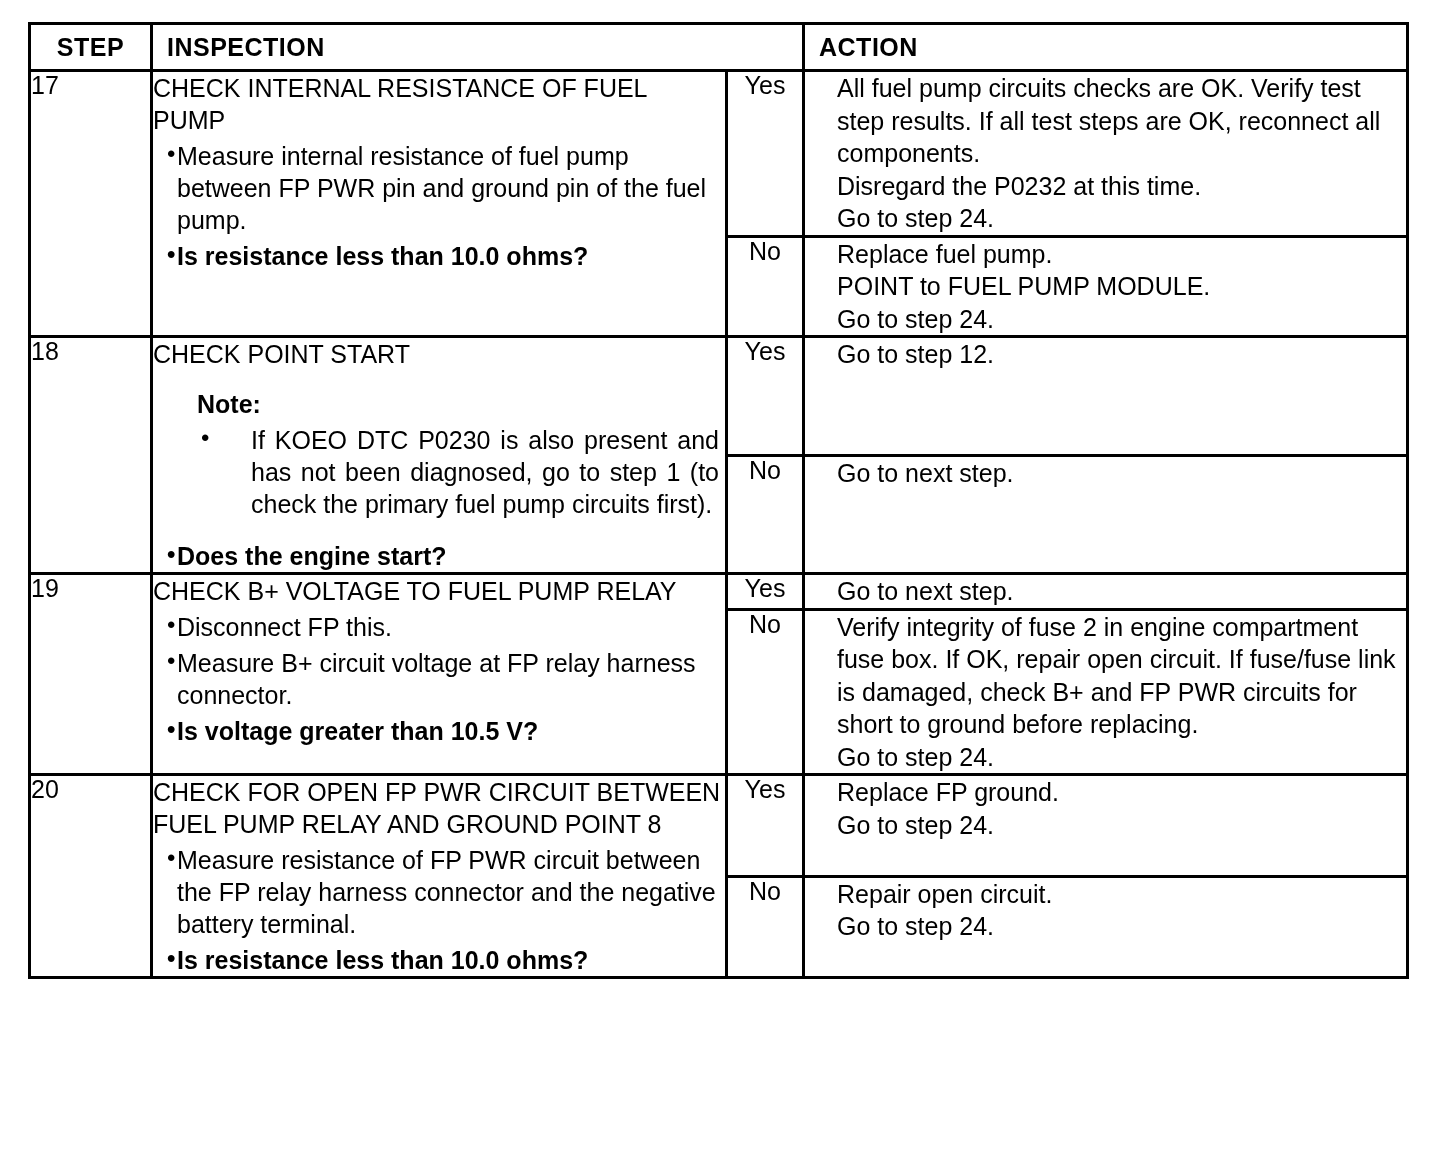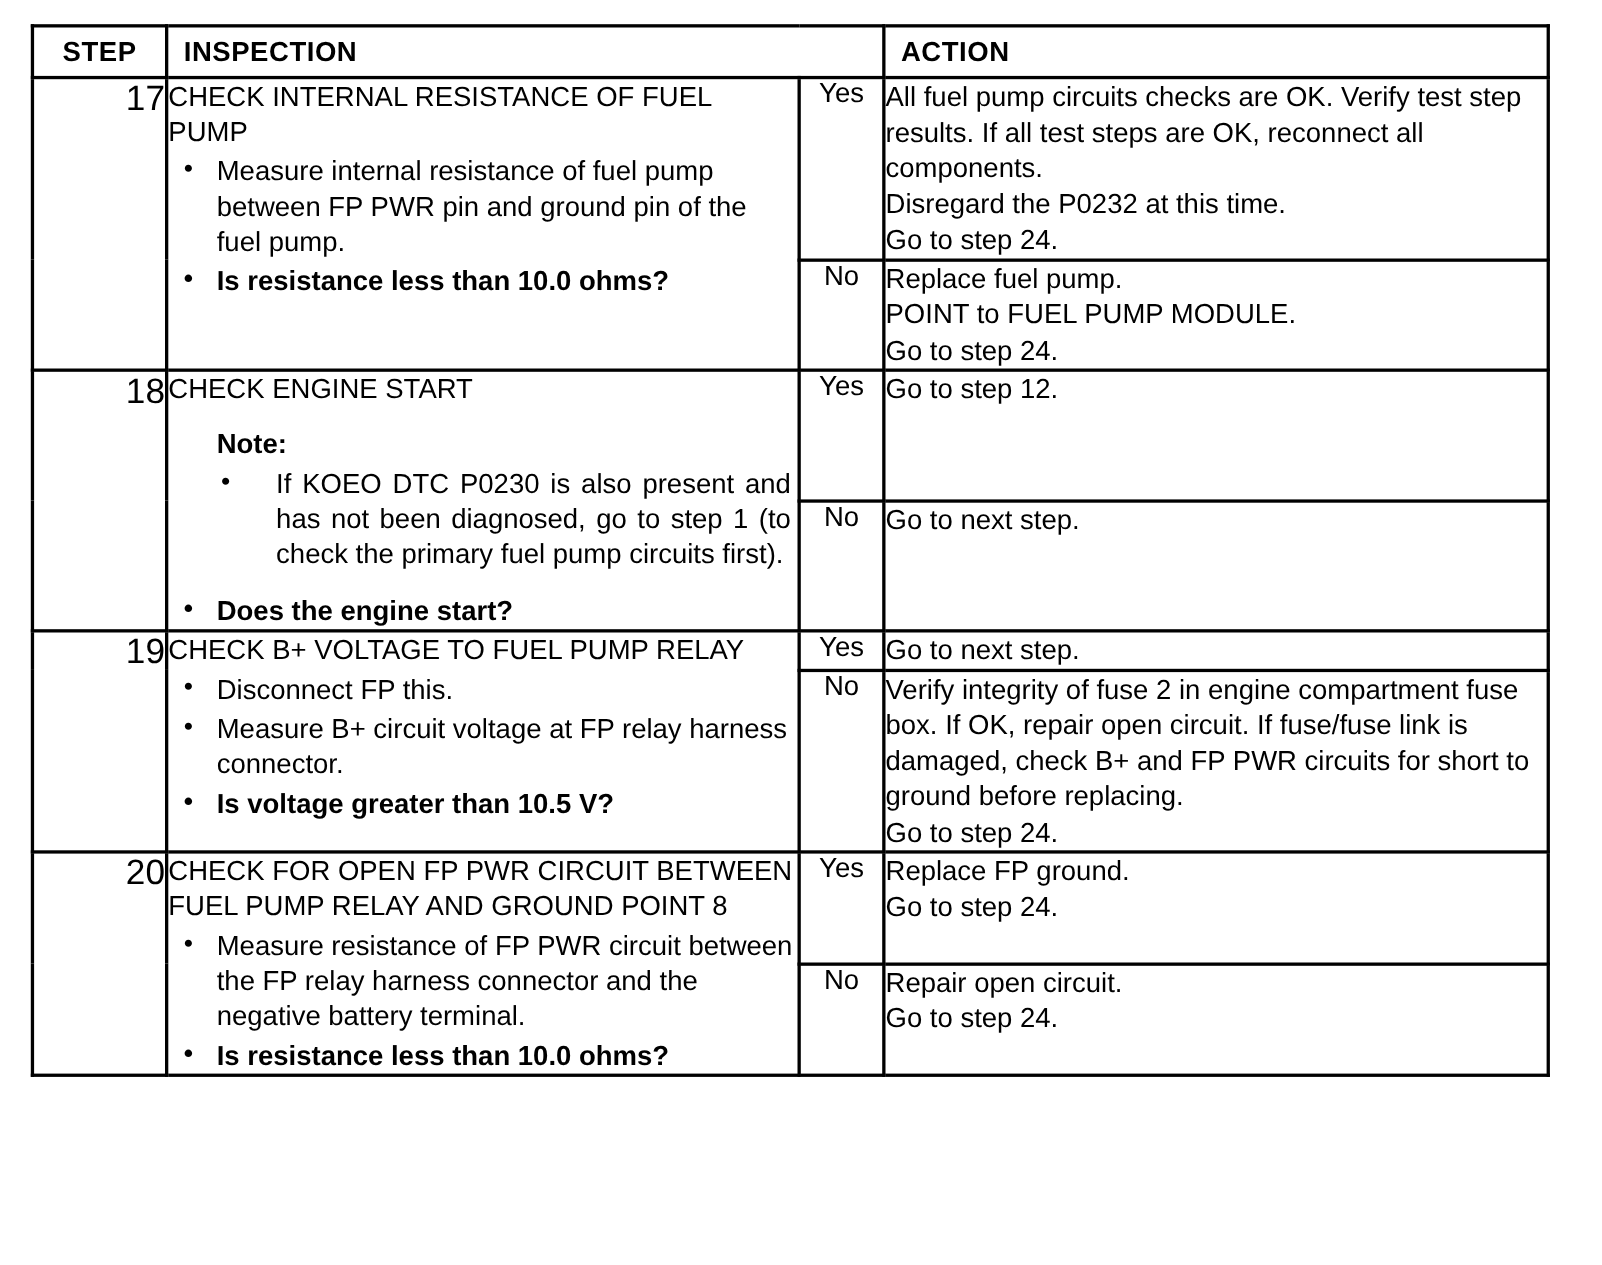--- a/index.html
+++ b/index.html
@@ -56,22 +56,22 @@
     padding: 0 0 0 14px;
     white-space: nowrap;
   }
   .hdr .hcell.center {
     text-align: center;
     padding-left: 0;
   }
 
   
   .stepnum {
-    text-align: right;
-    font-size: 32px;
+    text-align: left;
+    font-size: 25px;
     line-height: 1.1;
     padding-top: 14px;
   }
 
   
   .insp {
     padding: 12px 10px 14px 14px;
     font-size: 25px;
     line-height: 1.28;
   }
@@ -82,21 +82,21 @@
     font-weight: bold;
     margin: 18px 0 2px 44px;
   }
   .insp ul {
     list-style: none;
     margin: 0;
     padding: 0;
   }
   .insp ul li {
     position: relative;
-    padding-left: 44px;
+    padding-left: 24px;
     margin-top: 4px;
   }
   .insp ul li::before {
     content: "\2022";
     position: absolute;
     left: 14px;
     top: -1px;
     font-size: 24px;
     line-height: inherit;
   }
@@ -125,20 +125,21 @@
   }
 
   
   .action {
     padding: 12px 12px 14px 14px;
     font-size: 25px;
     line-height: 1.30;
   }
   .action p {
     margin: 0;
+    padding-left: 32px;
   }
 </style>
 </head>
 <body>
 
 <div class="sheet">
   <table class="diag">
     <colgroup>
       <col class="c-step">
       <col class="c-insp">
@@ -174,21 +175,21 @@
         <td class="action">
           <p>Replace fuel pump.</p>
           <p>POINT to FUEL PUMP MODULE.</p>
           <p>Go to step 24.</p>
         </td>
       </tr>
 
       <tr>
         <td class="stepnum" rowspan="2">18</td>
         <td class="insp" rowspan="2">
-          <div class="title">CHECK ENGINE START</div>
+          <div class="title">CHECK POINT START</div>
           <div class="note-label">Note:</div>
           <ul class="indented">
             <li class="justified">If KOEO DTC P0230 is also present and has not been diagnosed, go to step 1 (to check the primary fuel pump circuits first).</li>
           </ul>
           <ul>
             <li class="q" style="margin-top:20px;">Does the engine start?</li>
           </ul>
         </td>
         <td class="yn">Yes</td>
         <td class="action">

